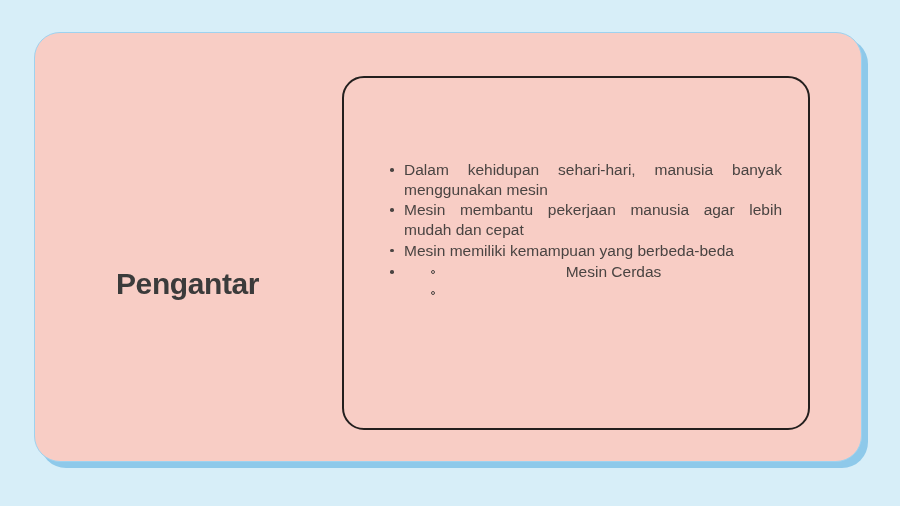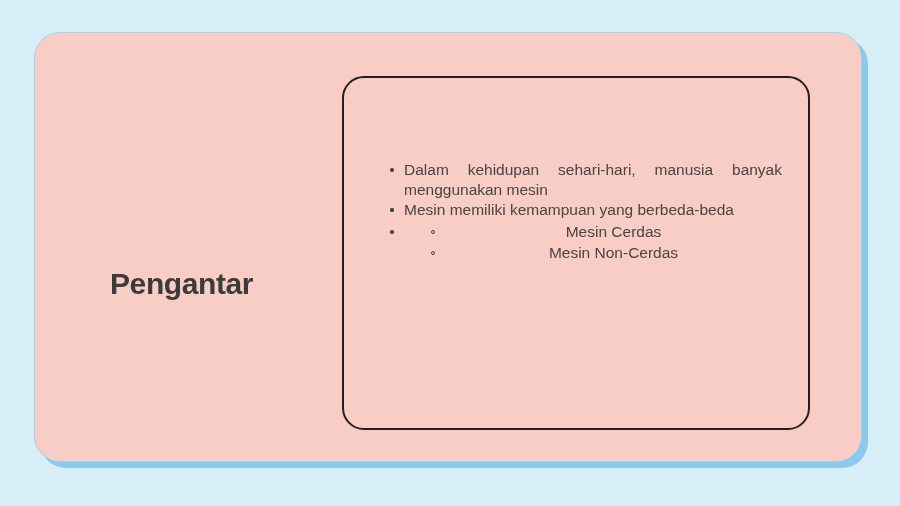--- a/index.html
+++ b/index.html
@@ -40,21 +40,21 @@
     height: 430px;
     background: #f8cdc5;
     border-radius: 26px;
     border: 1px solid #9ed2ef;
     box-sizing: border-box;
   }
 
   
   .title-area {
     position: absolute;
-    left: 75px;
+    left: 81px;
     top: 200px;
     width: 250px;
     height: 100px;
     display: flex;
     align-items: center;
     text-align: center;
   }
 
   .slide-title {
     font-size: 30px;
@@ -153,37 +153,37 @@
 
       <div class="bullet-list">
 
         <div class="bullet-item">
           <span class="marker-dot"></span>
           <span>Dalam kehidupan sehari-hari, manusia banyak menggunakan mesin</span>
         </div>
 
         <div class="bullet-item">
           <span class="marker-dot"></span>
+          <span>Mesin membantu pekerjaan manusia agar lebih mudah dan cepat</span>
         </div>
 
         <div class="bullet-item no-justify">
           <span class="marker-dot"></span>
           <span>Mesin memiliki kemampuan yang berbeda-beda</span>
         </div>
 
         <div class="bullet-item no-justify">
           <span class="marker-dot"></span>
           <div class="sub-list">
             <div class="sub-item">
               <span class="marker-ring"></span>
               <span>Mesin Cerdas</span>
             </div>
             <div class="sub-item">
               <span class="marker-ring"></span>
-              <span>Mesin Non-Cerdas</span>
             </div>
           </div>
         </div>
 
       </div>
     </div>
   </div>
 </div>
 
 </body></html>

